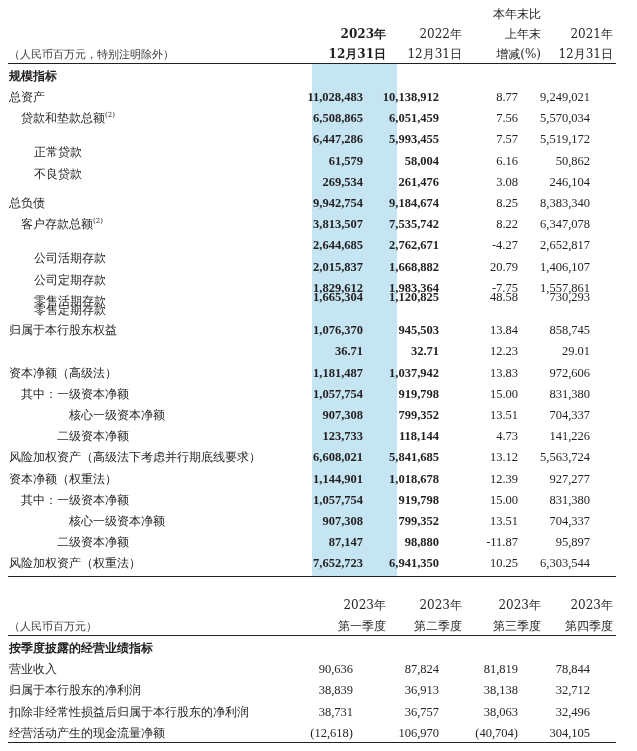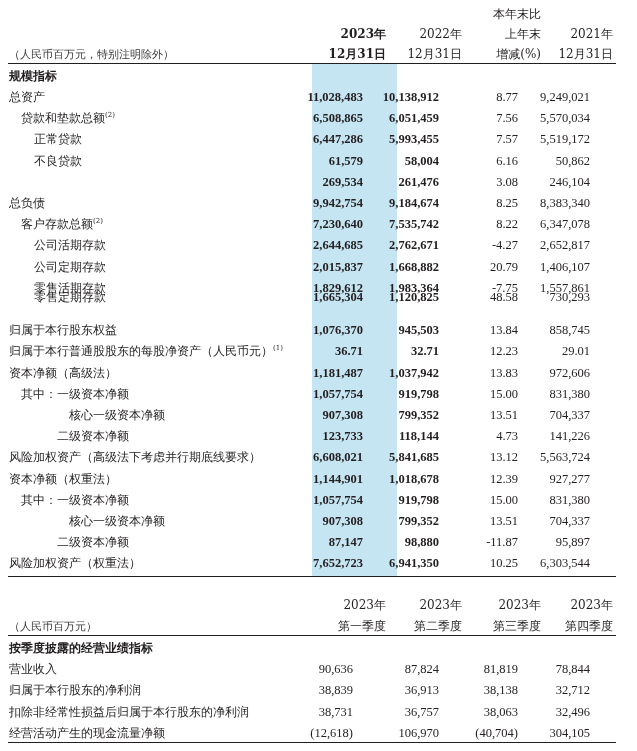--- a/index.html
+++ b/index.html
@@ -24,21 +24,21 @@
   .row .num { position: absolute; top: 0; line-height: 21px; text-align: right; font-family: "Liberation Serif", "DejaVu Serif", serif; font-size: 12.5px; }
   .c1 { right: 251px; font-weight: bold; }
   .c2 { right: 175px; font-weight: bold; }
   .c3 { right: 96px; }
   .c4 { right: 24px; }
   .q1 { right: 261px; }
   .q2 { right: 175px; }
   .q3 { right: 96px; }
   .q4 { right: 24px; }
   .ind1 { padding-left: 12px; }
-  .ind2 { padding-left: 25px; }
+  .ind2 { padding-left: 25px; margin-top: 13px; }
   .ind3 { padding-left: 60px; }
   .ind4 { padding-left: 48px; }
   .note { font-size: 11px; color: #3a3a3a; }
 </style>
 </head>
 <body>
 
 <div class="hl-col"></div>
 
 <div class="abs hdr" style="right:96px; top:7px;">本年末比</div>
@@ -97,21 +97,21 @@
     </div>
     <div class="row" style="top: 193px;">
       <span class="label "><span>总负债</span><sup></sup></span>
       <span class="num c1">9,942,754</span>
       <span class="num c2">9,184,674</span>
       <span class="num c3">8.25</span>
       <span class="num c4">8,383,340</span>
     </div>
     <div class="row" style="top: 214.2px;">
       <span class="label ind1"><span>客户存款总额</span><sup>(2)</sup></span>
-      <span class="num c1">7,230,640</span>
+      <span class="num c1">3,813,507</span>
       <span class="num c2">7,535,742</span>
       <span class="num c3">8.22</span>
       <span class="num c4">6,347,078</span>
     </div>
     <div class="row" style="top: 235.4px;">
       <span class="label ind2"><span>公司活期存款</span><sup></sup></span>
       <span class="num c1">2,644,685</span>
       <span class="num c2">2,762,671</span>
       <span class="num c3">-4.27</span>
       <span class="num c4">2,652,817</span>
@@ -138,21 +138,20 @@
       <span class="num c4">730,293</span>
     </div>
     <div class="row" style="top: 320.2px;">
       <span class="label "><span>归属于本行股东权益</span><sup></sup></span>
       <span class="num c1">1,076,370</span>
       <span class="num c2">945,503</span>
       <span class="num c3">13.84</span>
       <span class="num c4">858,745</span>
     </div>
     <div class="row" style="top: 341.4px;">
-      <span class="label "><span>归属于本行普通股股东的每股净资产（人民币元）</span><sup>(1)</sup></span>
       <span class="num c1">36.71</span>
       <span class="num c2">32.71</span>
       <span class="num c3">12.23</span>
       <span class="num c4">29.01</span>
     </div>
     <div class="row" style="top: 362.6px;">
       <span class="label "><span>资本净额（高级法）</span><sup></sup></span>
       <span class="num c1">1,181,487</span>
       <span class="num c2">1,037,942</span>
       <span class="num c3">13.83</span>

